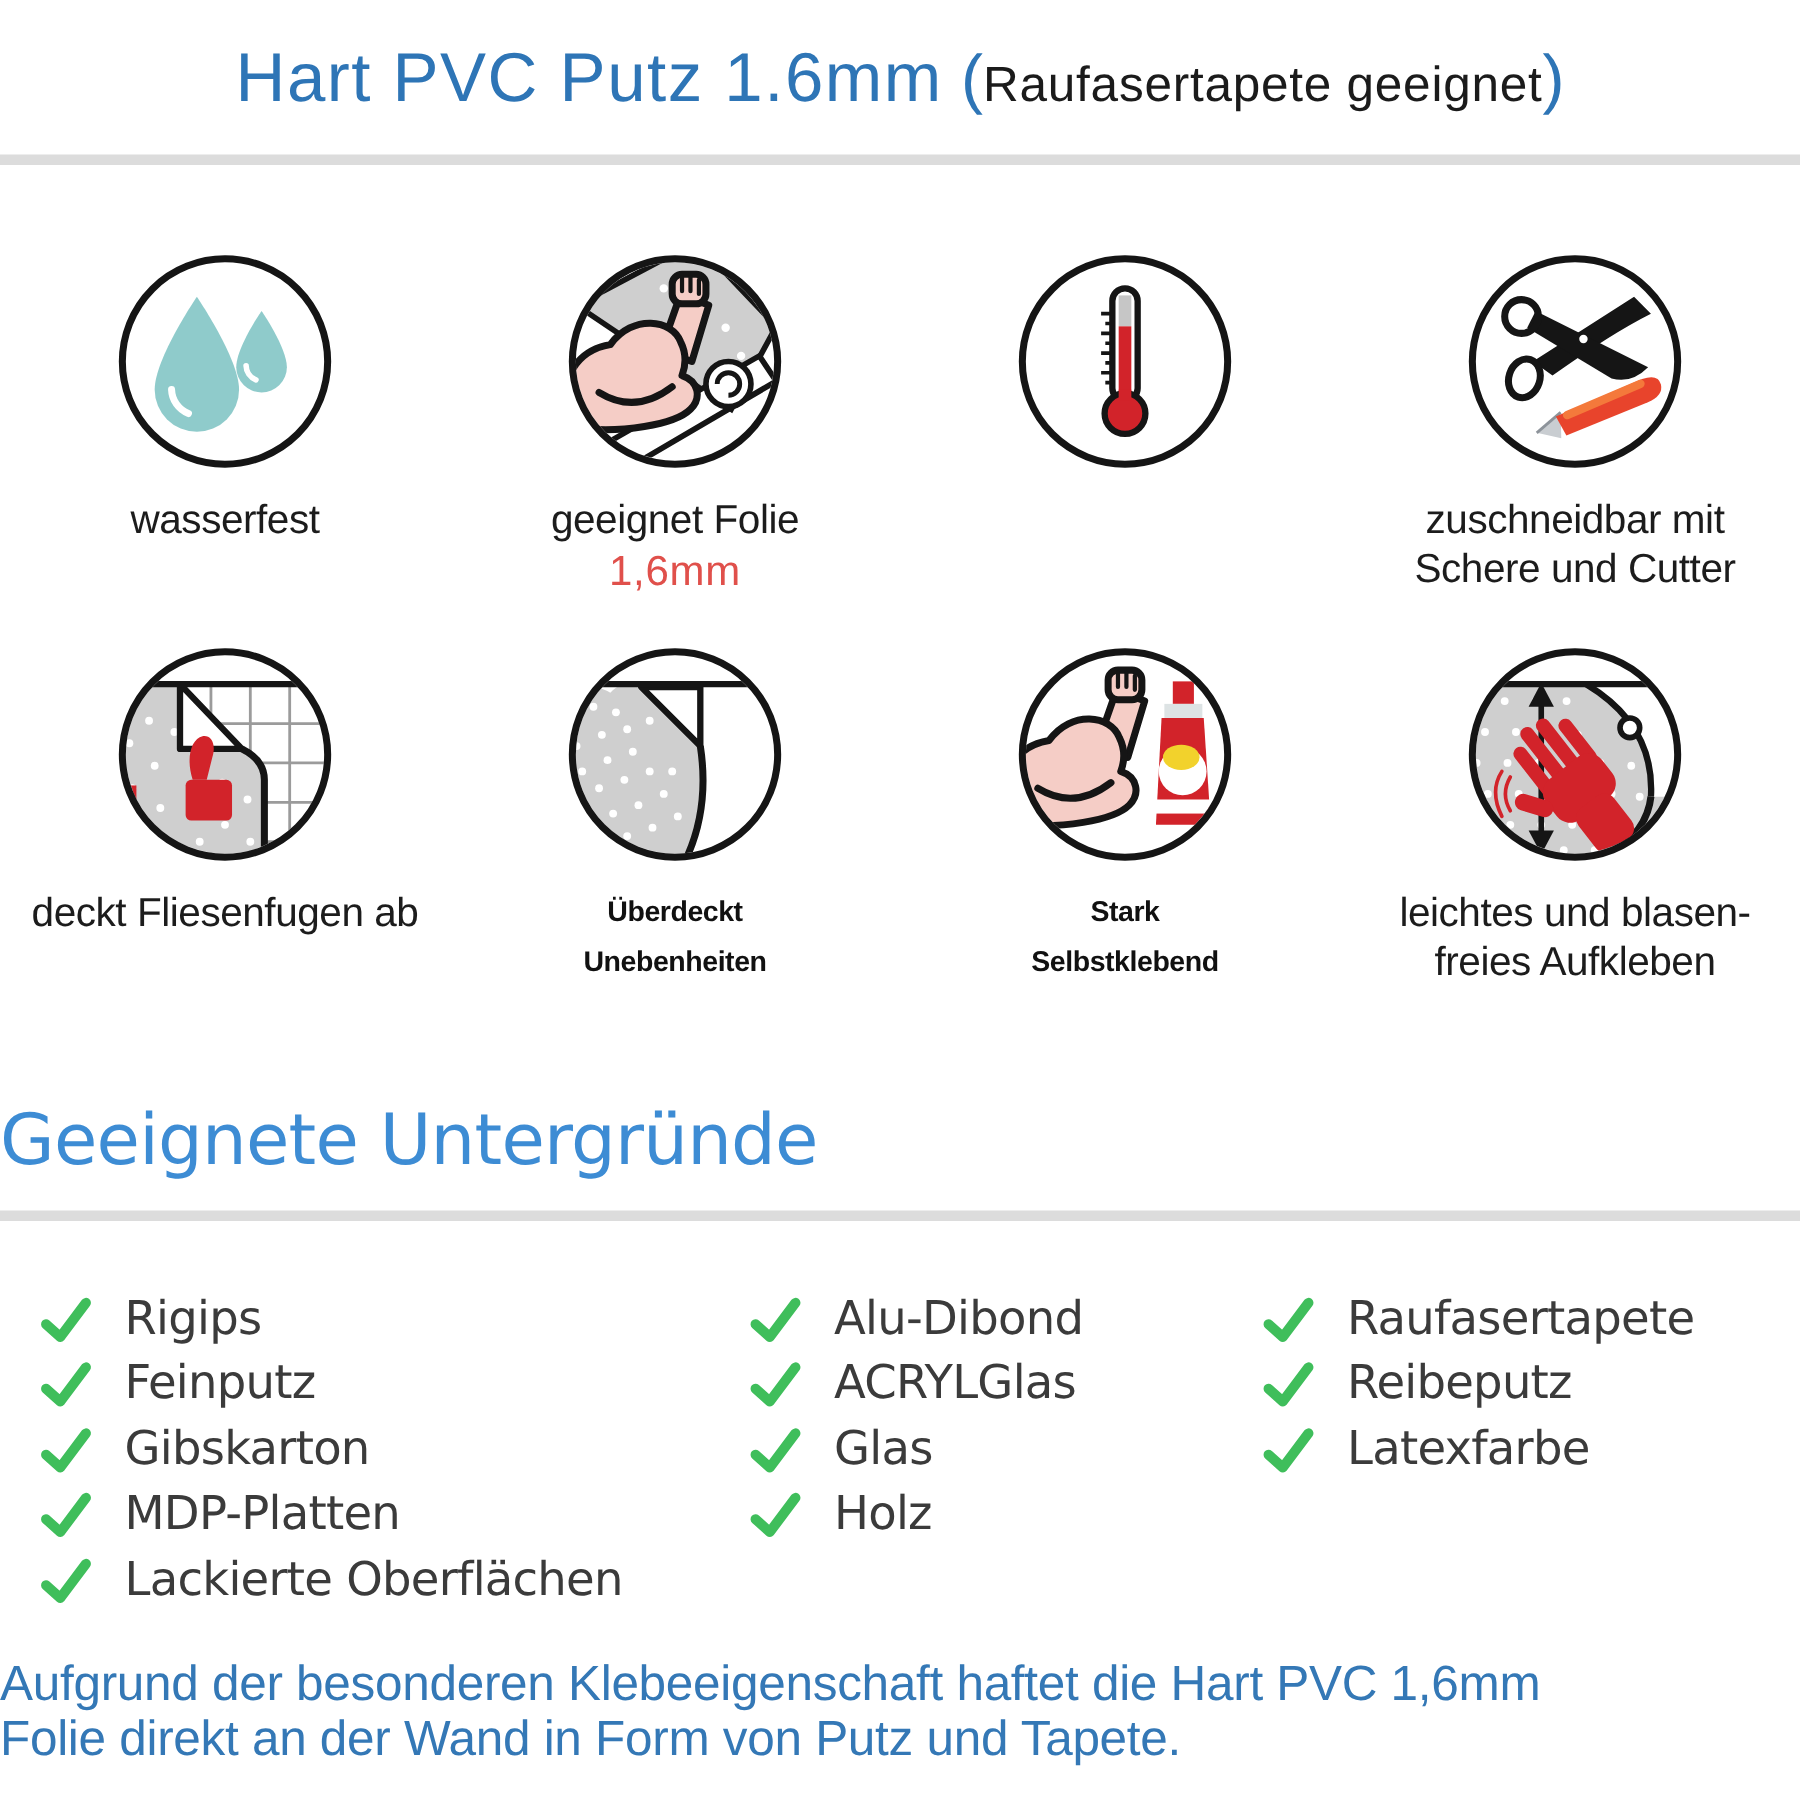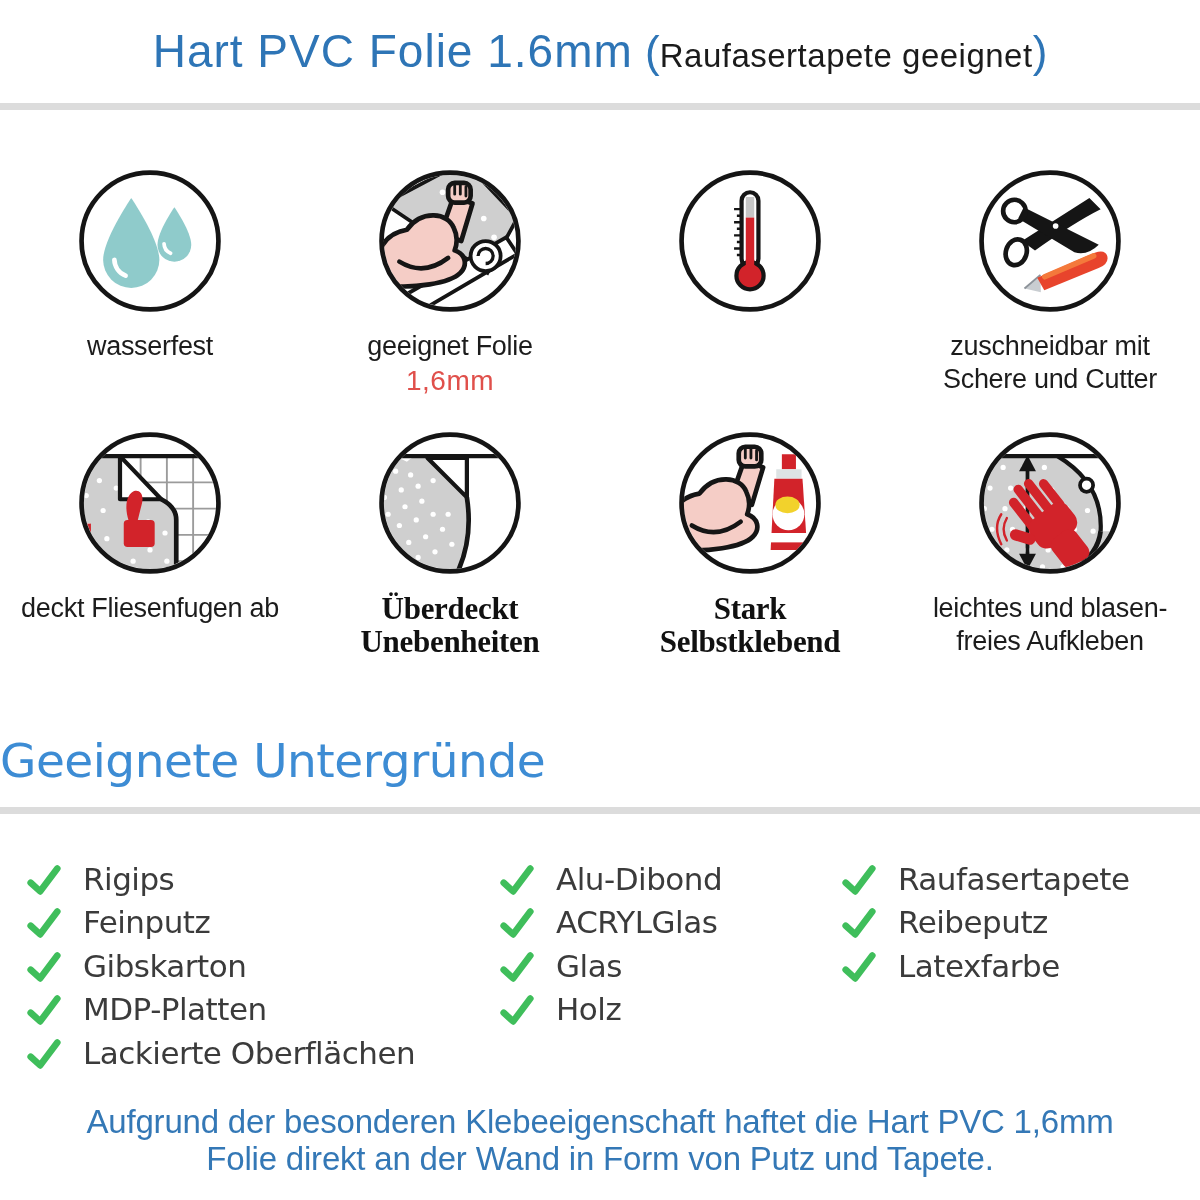--- a/index.html
+++ b/index.html
@@ -13,42 +13,42 @@
   .divider{position:absolute;left:0;width:1200px;height:7px;background:#DCDCDC;}
   #divider-top{top:103px;}
   #divider-mid{top:807px;}
   
   .features{position:absolute;top:166px;left:0;width:1200px;display:grid;
             grid-template-columns:repeat(4,300px);grid-auto-rows:262px;}
   .cell{display:flex;flex-direction:column;align-items:center;}
   .cell svg{display:block;}
   .flabel{margin-top:14px;font-size:27px;color:#1c1c1c;text-align:center;line-height:33px;
           white-space:pre-line;letter-spacing:-0.3px;}
-  .flabel.bold{font-family:Liberation Serif, serif;font-weight:700;font-size:31px;color:#111;}
+  .flabel.bold{font-family:Liberation Sans, sans-serif;font-weight:700;font-size:19px;color:#111;}
   .fnote{font-size:28px;color:#E0504B;text-align:center;margin-top:2px;letter-spacing:0.5px;}
   
   .section-title{position:absolute;top:733px;left:0;width:1200px;
                  font-family:"DejaVu Sans",sans-serif;font-size:47px;color:#3D8CD4;letter-spacing:-0.5px;}
   
   .checkcol{position:absolute;top:857px;}
   #col-1{left:25px;} #col-2{left:498px;} #col-3{left:840px;}
   .checkitem{display:flex;align-items:center;height:43.5px;}
   .checkitem svg{flex:0 0 auto;margin-right:20px;}
   .citem-label{font-family:"DejaVu Sans",sans-serif;font-size:31px;color:#3B3B3B;
                letter-spacing:-0.5px;white-space:nowrap;}
   
-  .footer{position:absolute;top:1103px;left:0;width:1200px;text-align:center;
+  .footer{position:absolute;top:1103px;left:0;width:1200px;text-align:left;
           font-size:33px;line-height:37px;color:#3478B6;letter-spacing:-0.2px;}
 </style>
 </head>
 <body>
 
 <div class="canvas">
 
-  <div class="title"><span class="main">Hart PVC Folie 1.6mm</span><span class="paren"> </span><span class="paren">(</span><span class="sub">Raufasertapete geeignet</span><span class="paren">)</span>
+  <div class="title"><span class="main">Hart PVC Putz 1.6mm</span><span class="paren"> </span><span class="paren">(</span><span class="sub">Raufasertapete geeignet</span><span class="paren">)</span>
   </div>
 
   <div class="divider" id="divider-top"></div>
 
   <div class="features">
 
     <div class="cell">
       <span>
         <svg width="150" height="150" viewBox="0 0 160 160">
           <circle cx="80" cy="80" r="73" fill="#fff" stroke="#151515" stroke-width="5"></circle>

